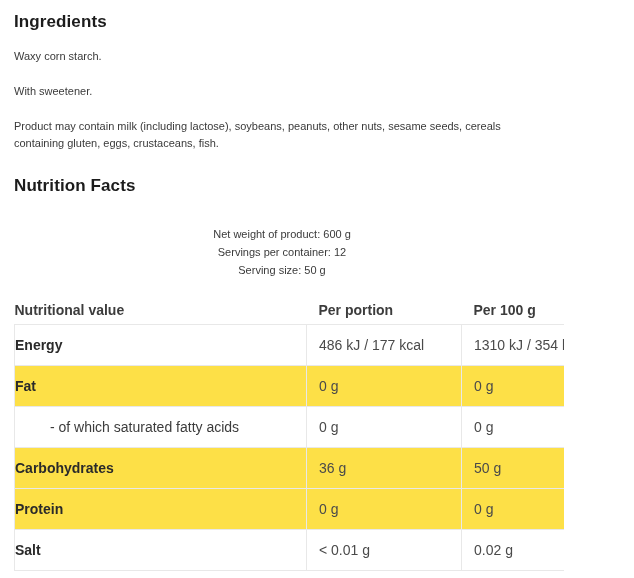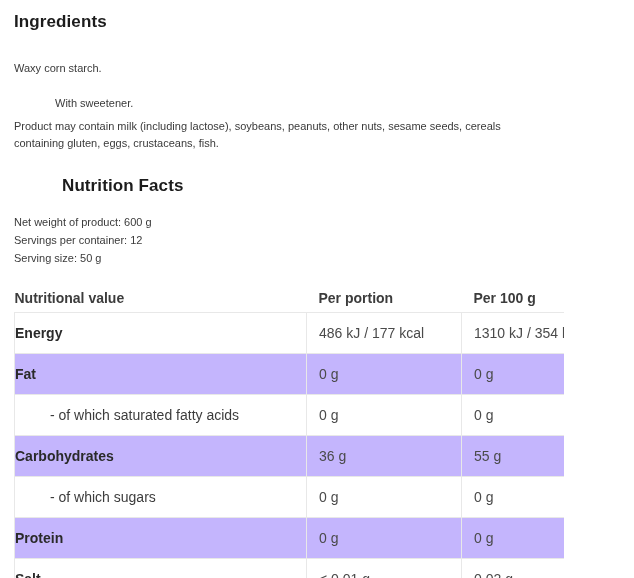--- a/index.html
+++ b/index.html
@@ -31,28 +31,29 @@
   }
   #ingredients-title {
     padding-top: 12px;
   }
   .body-text {
     font-size: 11px;
     line-height: 1.55;
     color: #3a3a3a;
     margin: 0;
   }
-  .ing-p1 { margin-top: 28px; }
-  .ing-p2 { margin-top: 18px; margin-left: 41px; }
-  .ing-p3 { margin-top: 6px; max-width: 600px; }
+  .ing-p1 { margin-top: 16px; }
+  .ing-p2 { margin-top: 18px; }
+  .ing-p3 { margin-top: 18px; max-width: 600px; }
 
-  #nutrition-title { margin-top: 24px; margin-left: 48px; }
+  #nutrition-title { margin-top: 24px; }
 
   .meta-block {
-    margin-top: 18px;
+    margin-top: 30px;
+    text-align: center;
   }
   .meta-line {
     font-size: 11px;
     line-height: 1.62;
     color: #3a3a3a;
   }
 
   table.nutrition-table {
     margin-top: 16px;
     width: 606px;
@@ -93,21 +94,21 @@
   tbody td.lbl {
     font-weight: bold;
     color: #2a2a2a;
   }
   tbody td.lbl.sub {
     font-weight: normal;
     padding-left: 35px;
     color: #3c3c3c;
   }
   tbody tr.shaded td {
-    background: #c4b5fd;
+    background: #fde047;
     margin-left: 40px;
   }
   col.c1 { width: 292px; }
   col.c2 { width: 155px; }
   col.c3 { width: 159px; }
 </style>
 </head>
 <body>
 
 <div class="page">
@@ -153,26 +154,21 @@
           <td class="val">0 g</td>
         </tr>
         <tr>
           <td class="lbl sub">- of which saturated fatty acids</td>
           <td class="val">0 g</td>
           <td class="val">0 g</td>
         </tr>
         <tr class="shaded">
           <td class="lbl">Carbohydrates</td>
           <td class="val">36 g</td>
-          <td class="val">55 g</td>
-        </tr>
-        <tr>
-          <td class="lbl sub">- of which sugars</td>
-          <td class="val">0 g</td>
-          <td class="val">0 g</td>
+          <td class="val">50 g</td>
         </tr>
         <tr class="shaded">
           <td class="lbl">Protein</td>
           <td class="val">0 g</td>
           <td class="val">0 g</td>
         </tr>
         <tr>
           <td class="lbl">Salt</td>
           <td class="val">&lt; 0.01 g</td>
           <td class="val">0.02 g</td>

